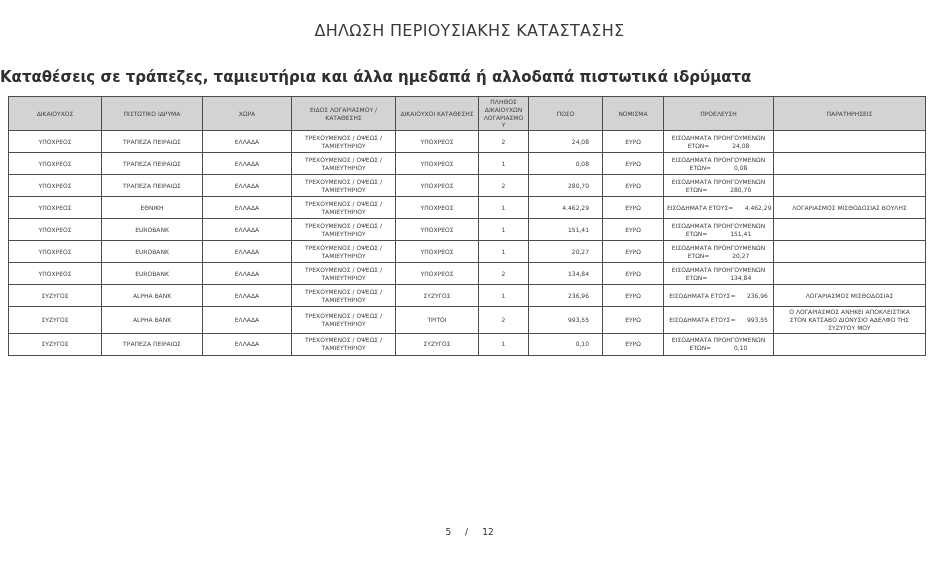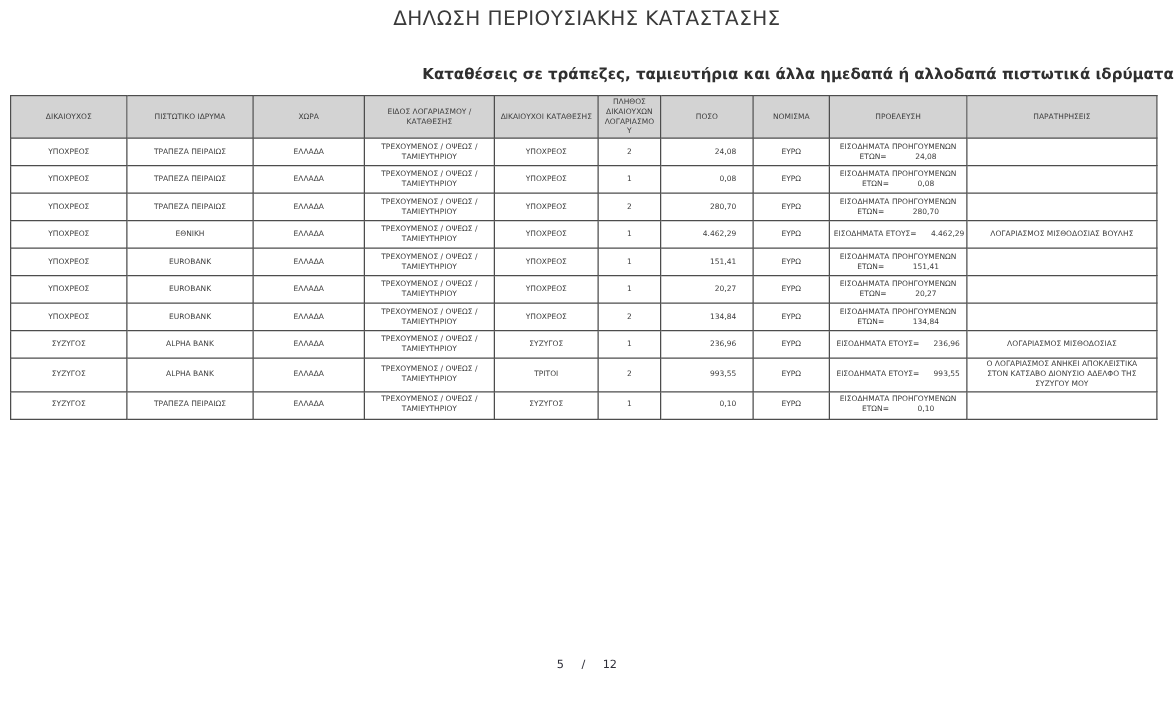--- a/index.html
+++ b/index.html
@@ -6,32 +6,32 @@
   html, body {
     margin: 0; padding: 0;
     width: 939px; height: 566px;
     background: #ffffff;
     font-family: "DejaVu Sans", sans-serif;
     color: #3d3d3d;
     position: relative;
     overflow: hidden;
   }
   .doc-title {
-    margin: 0;
+    margin: 16px;
     padding-top: 5px;
     text-align: center;
     font-size: 16px;
     font-weight: normal;
     color: #3a3a3a;
     letter-spacing: 0.3px;
   }
   .doc-subtitle {
     margin-top: 28px;
-    text-align: right;
-    font-size: 12px;
+    text-align: left;
+    font-size: 15px;
     font-weight: bold;
     color: #2f2f2f;
   }
   table.deposits {
     border-collapse: collapse;
     table-layout: fixed;
     width: 917px;
     margin: 10px 0 0 8px;
   }
   table.deposits th, table.deposits td {

